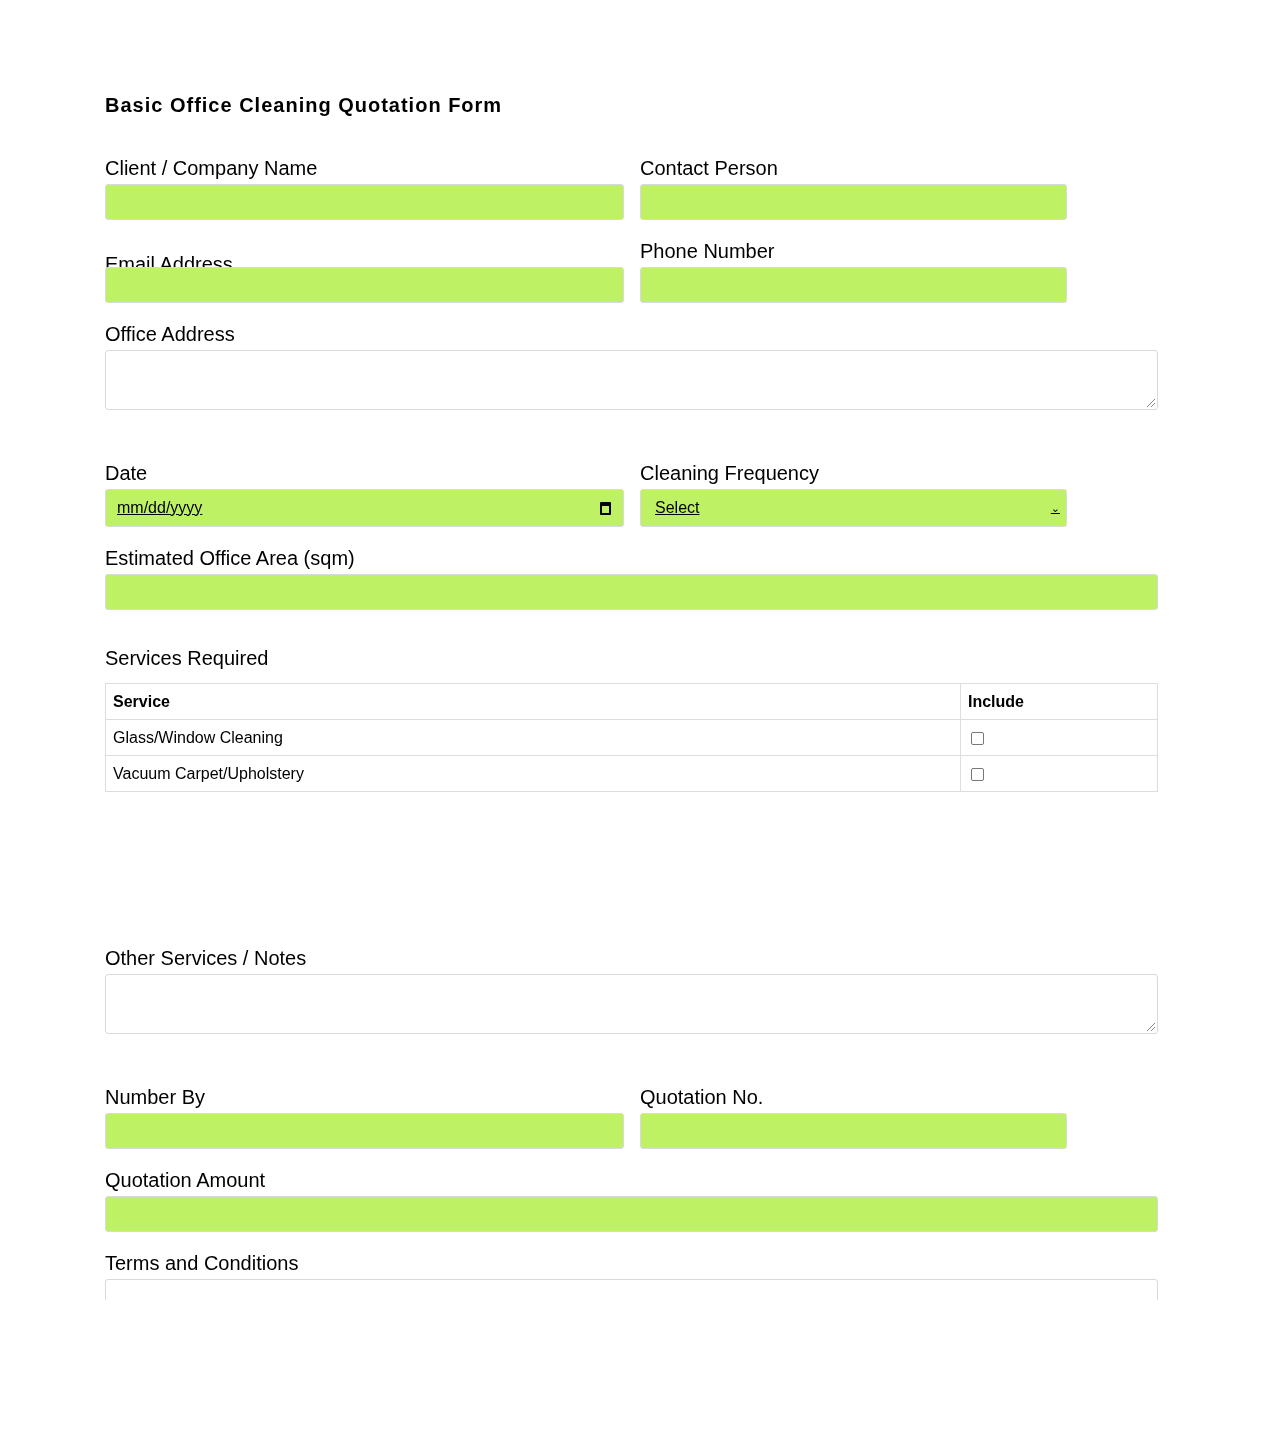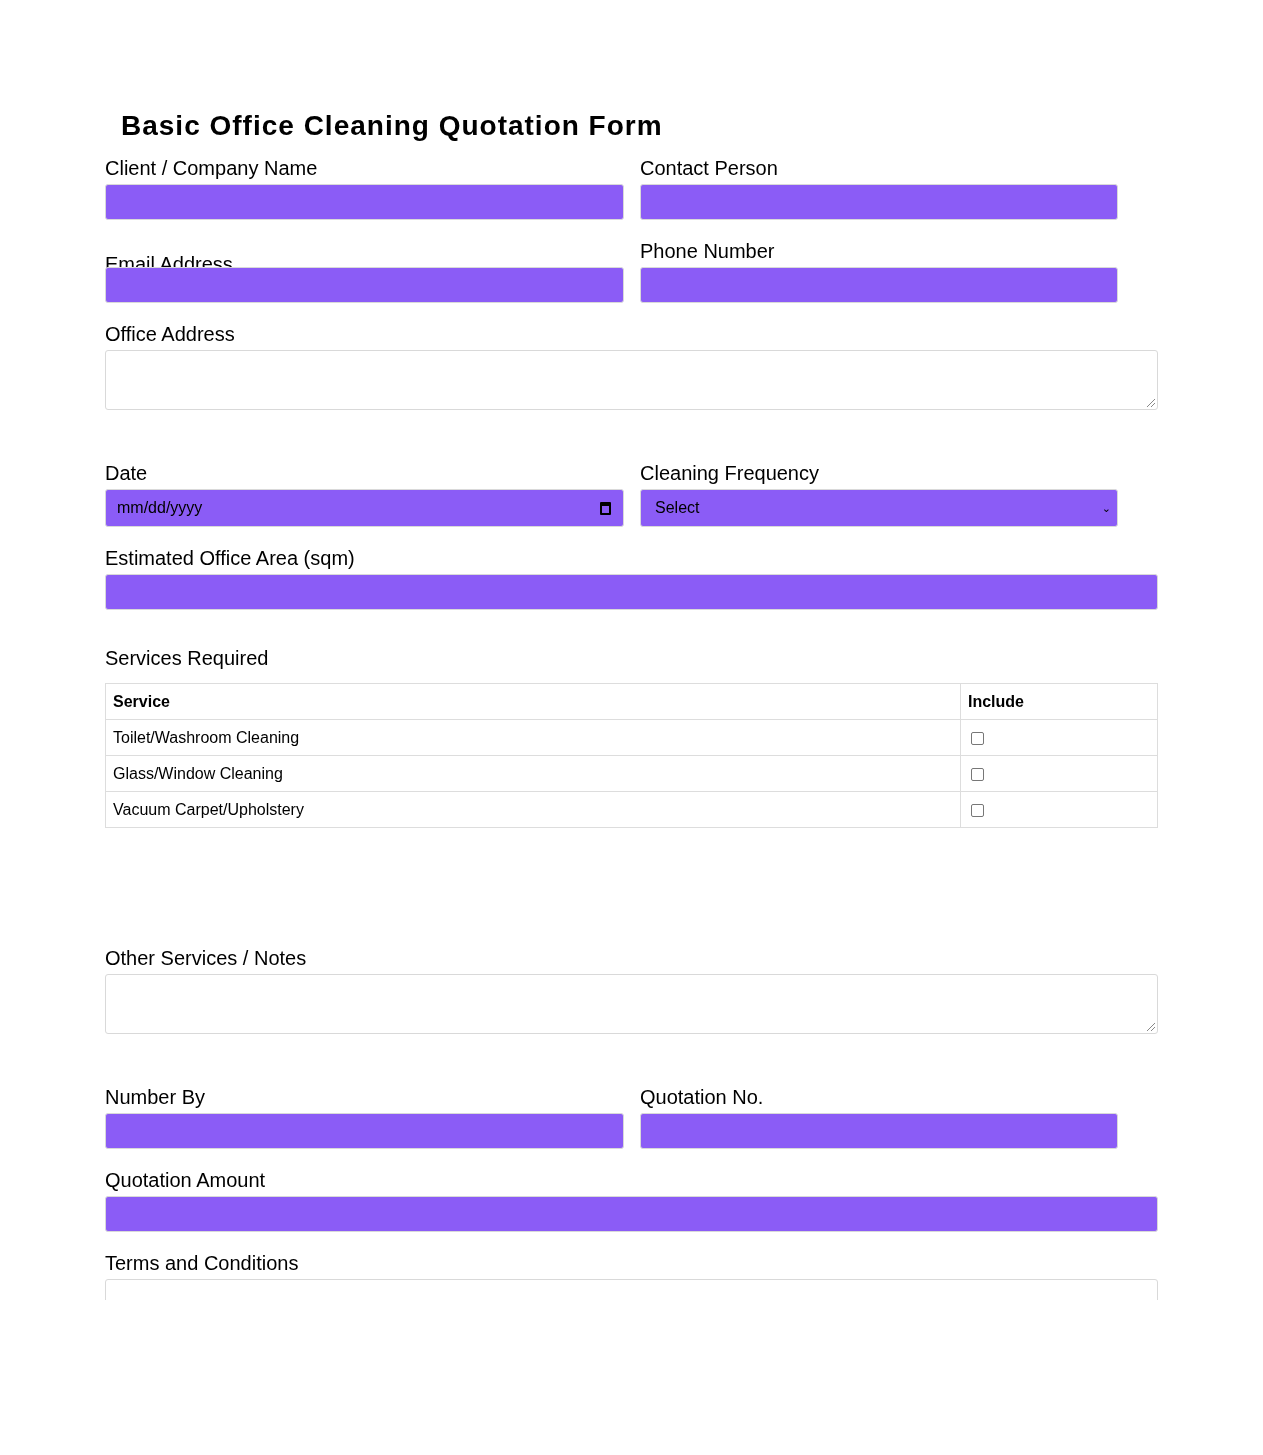--- a/index.html
+++ b/index.html
@@ -1,25 +1,25 @@
 <!DOCTYPE html>
 <html><head>
 <meta charset="utf-8">
 <style>
   html, body { margin:0; padding:0; background:#fff; }
   body { width:1263px; height:1455px; position:relative; font-family:"Liberation Sans", sans-serif; color:#000; overflow:hidden; }
   .clip { position:absolute; left:0; top:0; width:1263px; height:1300px; overflow:hidden; }
   .form { position:absolute; left:105px; top:0; width:1053px; }
-  h1 { position:absolute; left:0; top:94px; margin:16px; font-size:28px; font-weight:bold; letter-spacing:1px; white-space:nowrap; }
+  h1 { position:absolute; left:0; top:94px; margin:0; font-size:20px; font-weight:bold; letter-spacing:1px; white-space:nowrap; }
   .lbl { position:absolute; font-size:20px; line-height:20px; white-space:nowrap; }
-  .inp { position:absolute; box-sizing:border-box; border:1px solid #d9d9d9; border-radius:3px; background:#8b5cf6; height:36px; }
+  .inp { position:absolute; box-sizing:border-box; border:1px solid #d9d9d9; border-radius:3px; background:#bef264; height:36px;text-decoration:underline; }
   .ta { position:absolute; box-sizing:border-box; border:1px solid #d9d9d9; border-radius:3px; background:#fff; height:60px; }
   .resize { position:absolute; right:2px; bottom:2px; width:8px; height:8px; background:linear-gradient(135deg, transparent 45%, #888 45%, #888 55%, transparent 55%, transparent 70%, #888 70%, #888 80%, transparent 80%); }
   .inp.half-l { left:0; width:519px; }
-  .inp.half-r { left:535px; width:478px; }
+  .inp.half-r { left:535px; width:427px; }
   .full { left:0; width:1053px; }
   .date, .sel { height:38px; display:flex; align-items:center; font-size:16px; }
   .date { padding-left:11px; justify-content:space-between; padding-right:12px; }
   .sel { padding-left:14px; justify-content:space-between; padding-right:6px; }
   .cal { width:11px; height:13px; border:2px solid #000; border-top-width:4px; box-sizing:border-box; border-radius:1px; }
   table { position:absolute; left:0; top:683px; width:1053px; border-collapse:collapse; font-size:16px; }
   td, th { border:1px solid #ddd; height:35px; padding:0 7px; text-align:left;margin-left:26px; }
   th { font-weight:bold; }
   td.svc, th.svc { width:840px; }
   .cb { display:inline-block; width:11px; height:11px; border:1px solid #777; border-radius:2px; vertical-align:middle; margin-left:3px; }
@@ -61,24 +61,20 @@
   <div class="inp full" style="top:574px"></div>
 
   <div class="lbl" style="left:0;top:648px">Services Required</div>
   <table>
     <tbody>
           <tr>
       <th class="svc">Service</th>
       <th>Include</th>
     </tr>
     <tr>
-            <td class="svc">Toilet/Washroom Cleaning</td>
-            <td><span class="cb"></span></td>
-          </tr>
-    <tr>
             <td class="svc">Glass/Window Cleaning</td>
             <td><span class="cb"></span></td>
           </tr>
     <tr>
             <td class="svc">Vacuum Carpet/Upholstery</td>
             <td><span class="cb"></span></td>
           </tr>
   </tbody>
       </table>
 

